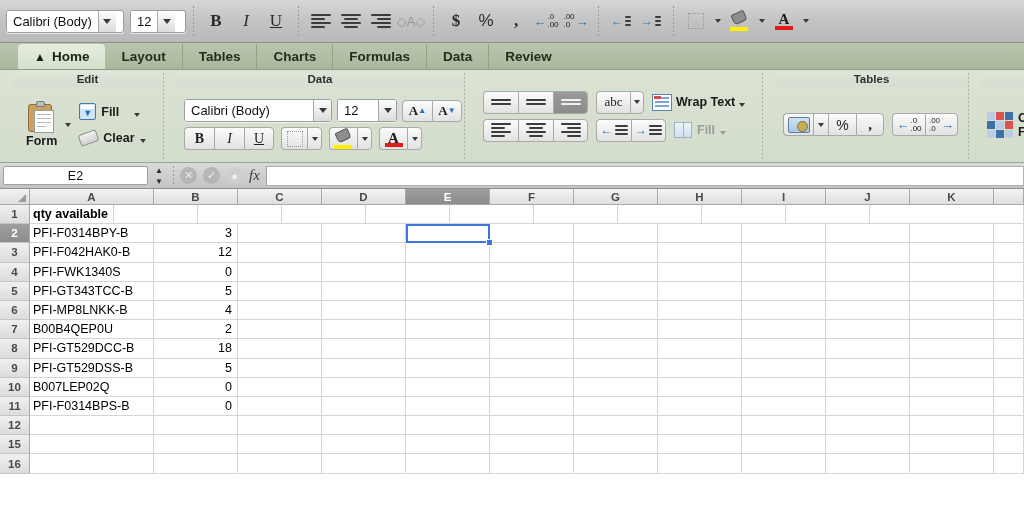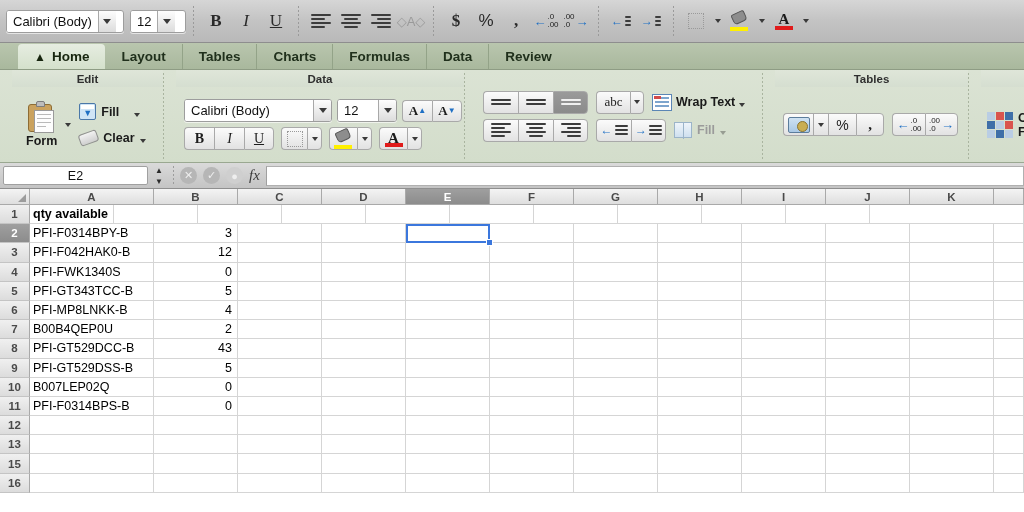--- a/index.html
+++ b/index.html
@@ -757,21 +757,21 @@
           <div class="cell" style="width: 84px;"></div>
           <div class="cell" style="width: 84px;"></div>
           <div class="cell" style="width: 84px;"></div>
           <div class="cell" style="width: 84px;"></div>
           <div class="cell" style="width: 84px;"></div>
           <div class="cell" style="flex: 1 1 0%;"></div>
         </div>
         <div class="row">
           <div class="rh">8</div>
           <div class="cell" style="width: 124px;">PFI-GT529DCC-B</div>
-          <div class="cell num" style="width: 84px;">43</div>
+          <div class="cell num" style="width: 84px;">18</div>
           <div class="cell" style="width: 84px;"></div>
           <div class="cell" style="width: 84px;"></div>
           <div class="cell" style="width: 84px;"></div>
           <div class="cell" style="width: 84px;"></div>
           <div class="cell" style="width: 84px;"></div>
           <div class="cell" style="width: 84px;"></div>
           <div class="cell" style="width: 84px;"></div>
           <div class="cell" style="width: 84px;"></div>
           <div class="cell" style="width: 84px;"></div>
           <div class="cell" style="flex: 1 1 0%;"></div>
@@ -816,35 +816,20 @@
           <div class="cell" style="width: 84px;"></div>
           <div class="cell" style="width: 84px;"></div>
           <div class="cell" style="width: 84px;"></div>
           <div class="cell" style="width: 84px;"></div>
           <div class="cell" style="width: 84px;"></div>
           <div class="cell" style="width: 84px;"></div>
           <div class="cell" style="flex: 1 1 0%;"></div>
         </div>
         <div class="row">
           <div class="rh">12</div>
-          <div class="cell" style="width: 124px;"></div>
-          <div class="cell" style="width: 84px;"></div>
-          <div class="cell" style="width: 84px;"></div>
-          <div class="cell" style="width: 84px;"></div>
-          <div class="cell" style="width: 84px;"></div>
-          <div class="cell" style="width: 84px;"></div>
-          <div class="cell" style="width: 84px;"></div>
-          <div class="cell" style="width: 84px;"></div>
-          <div class="cell" style="width: 84px;"></div>
-          <div class="cell" style="width: 84px;"></div>
-          <div class="cell" style="width: 84px;"></div>
-          <div class="cell" style="flex: 1 1 0%;"></div>
-        </div>
-        <div class="row">
-          <div class="rh">13</div>
           <div class="cell" style="width: 124px;"></div>
           <div class="cell" style="width: 84px;"></div>
           <div class="cell" style="width: 84px;"></div>
           <div class="cell" style="width: 84px;"></div>
           <div class="cell" style="width: 84px;"></div>
           <div class="cell" style="width: 84px;"></div>
           <div class="cell" style="width: 84px;"></div>
           <div class="cell" style="width: 84px;"></div>
           <div class="cell" style="width: 84px;"></div>
           <div class="cell" style="width: 84px;"></div>

